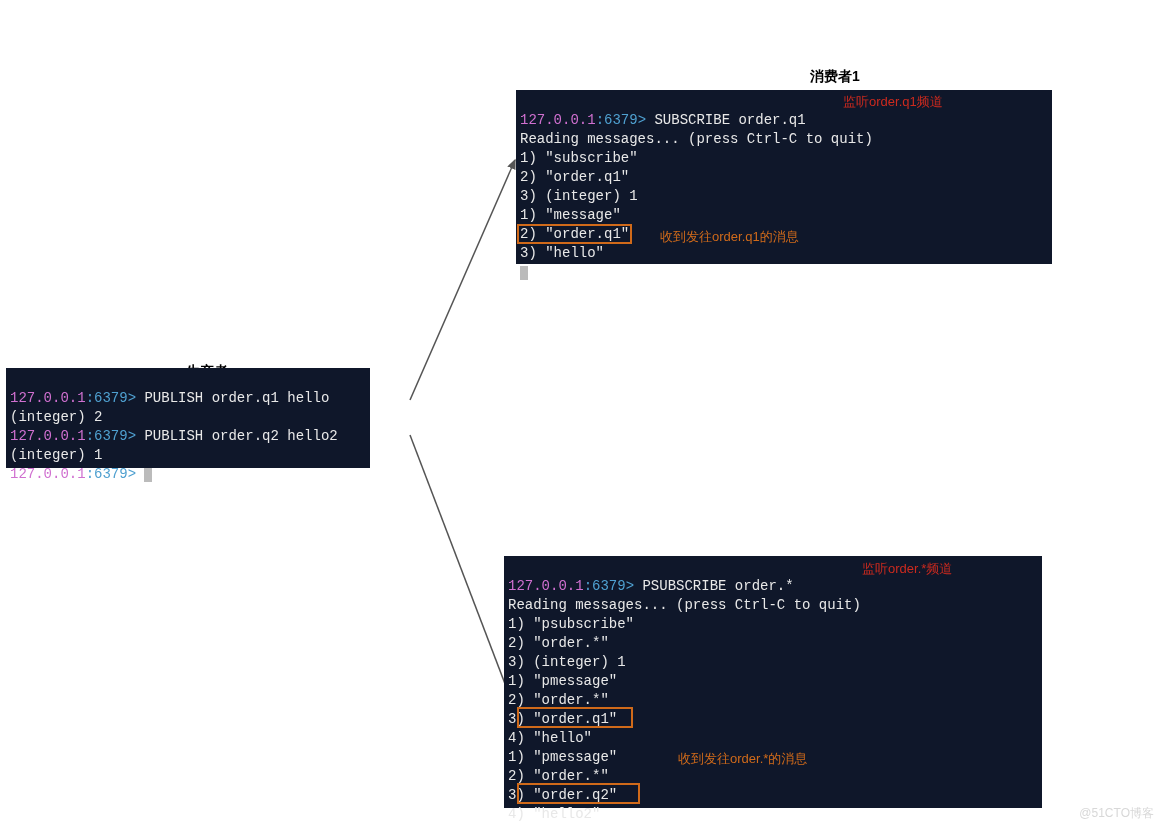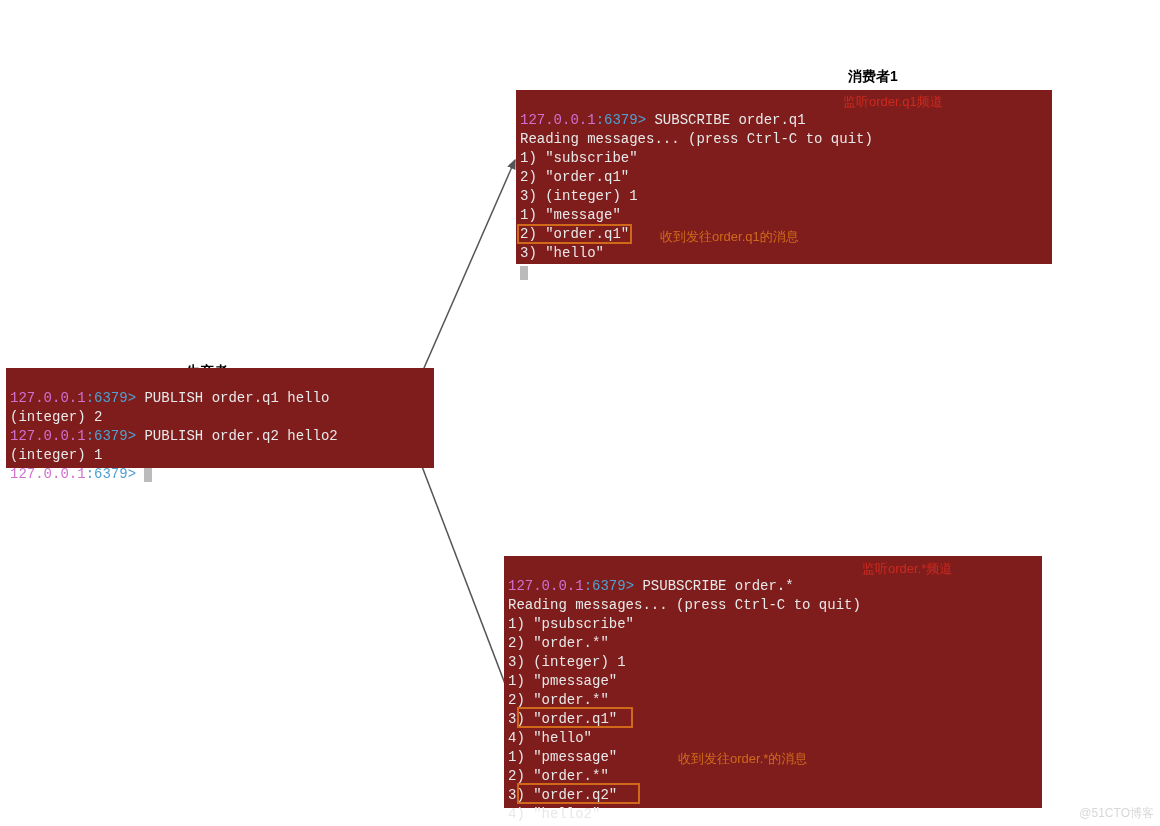--- a/index.html
+++ b/index.html
@@ -14,21 +14,21 @@
     overflow: hidden;
   }
   .title {
     position: absolute;
     font-weight: bold;
     font-size: 14px;
     color: #000;
   }
   .terminal {
     position: absolute;
-    background: #7f1d1d;
+    background: #0f172a;
     font-family: "Courier New", Consolas, monospace;
     font-size: 14px;
     line-height: 19px;
     color: #e8e8e8;
     padding: 2px 4px;
     white-space: pre;
   }
   .term-ip   { color: #d070d0; }
   .term-port { color: #4fa0d0; }
   .term-cmd  { color: #e8e8e8; }
@@ -79,29 +79,29 @@
   <defs>
     <marker id="ah2" markerWidth="8" markerHeight="8" refX="6" refY="3" orient="auto">
       <path d="M0,0 L7,3 L0,6 Z" fill="#555"></path>
     </marker>
   </defs>
   <line x1="10" y1="10" x2="115" y2="285" stroke="#555" stroke-width="1.5" marker-end="url(#ah2)"></line>
 </svg>
 
 <div class="title" style="left:186px; top:363px;">生产者</div>
 
-<div class="terminal" style="left:6px; top:368px; width:428px; height:100px;">
+<div class="terminal" style="left:6px; top:368px; width:364px; height:100px;">
 <span class="term-ip">127.0.0.1</span><span class="term-port">:6379&gt;</span><span class="term-cmd"> PUBLISH order.q1 hello</span>
 <span class="term-cmd">(integer) 2</span>
 <span class="term-ip">127.0.0.1</span><span class="term-port">:6379&gt;</span><span class="term-cmd"> PUBLISH order.q2 hello2</span>
 <span class="term-cmd">(integer) 1</span>
 <span class="term-ip">127.0.0.1</span><span class="term-port">:6379&gt;</span><span class="term-cmd"> </span><span class="cursor"></span>
 </div>
 
-<div class="title" style="left:848px; top:68px;">消费者1</div>
+<div class="title" style="left:810px; top:68px;">消费者1</div>
 
 <div class="terminal" style="left:516px; top:90px; width:536px; height:174px;">
 <span class="term-ip">127.0.0.1</span><span class="term-port">:6379&gt;</span><span class="term-cmd"> SUBSCRIBE order.q1</span>
 <span>Reading messages... (press Ctrl-C to quit)</span>
 <span>1) "subscribe"</span>
 <span>2) "order.q1"</span>
 <span>3) (integer) 1</span>
 <span>1) "message"</span>
 <span>2) "order.q1"</span>
 <span>3) "hello"</span>

